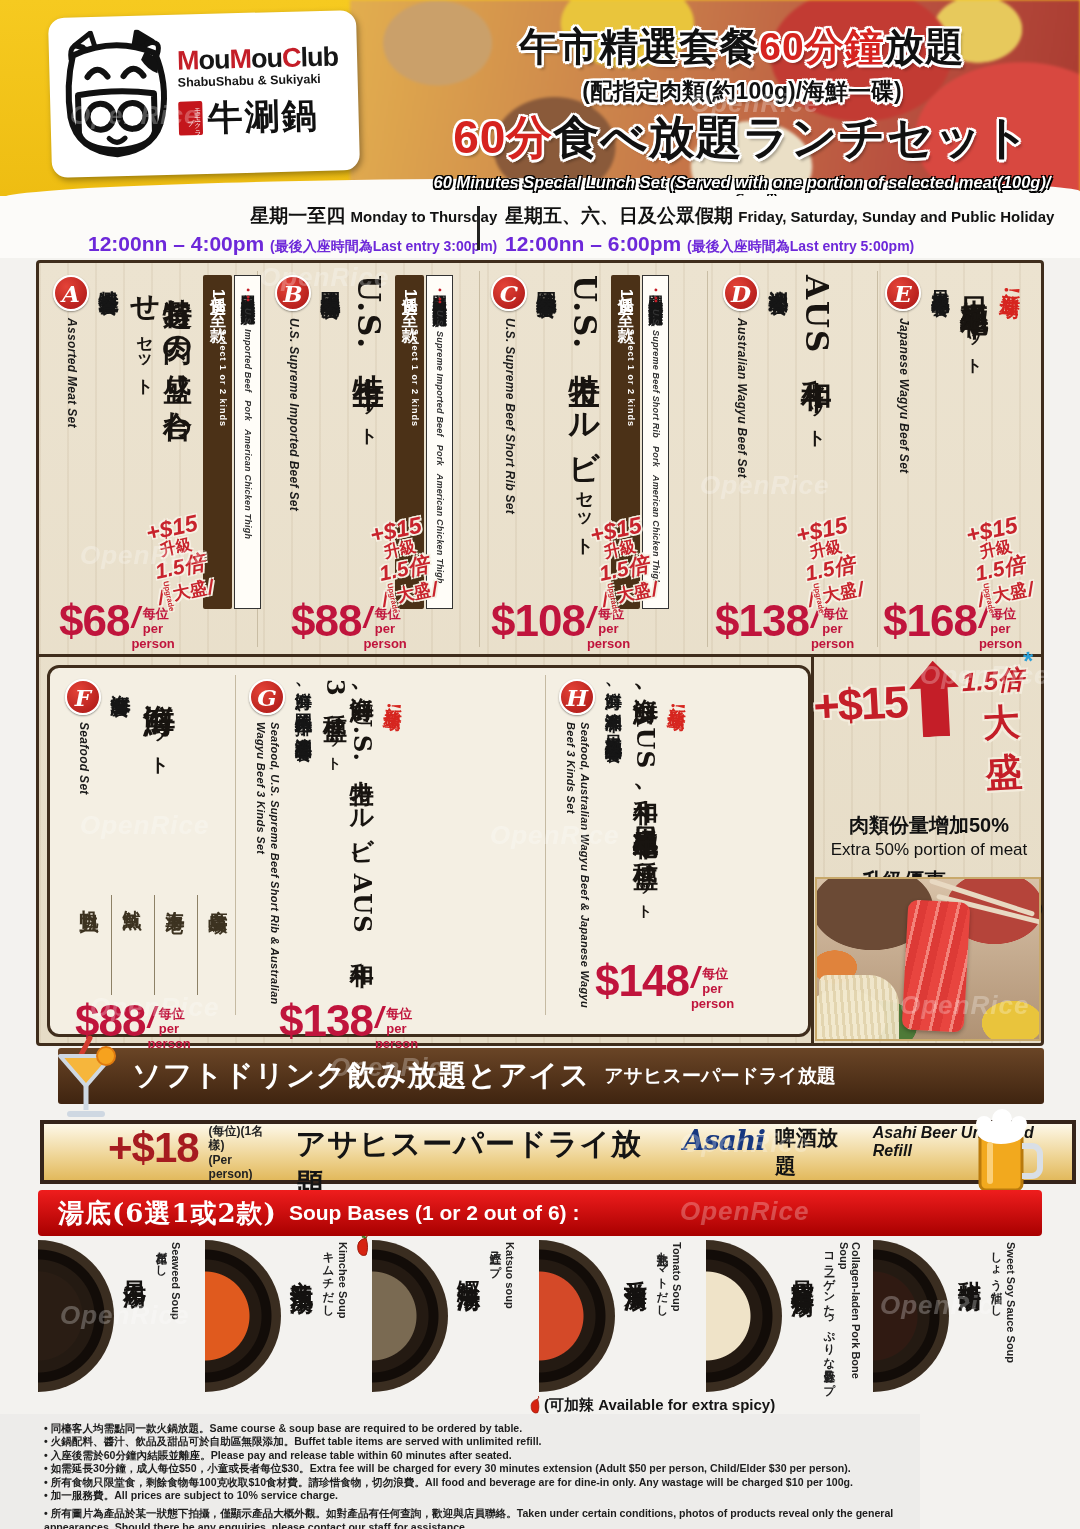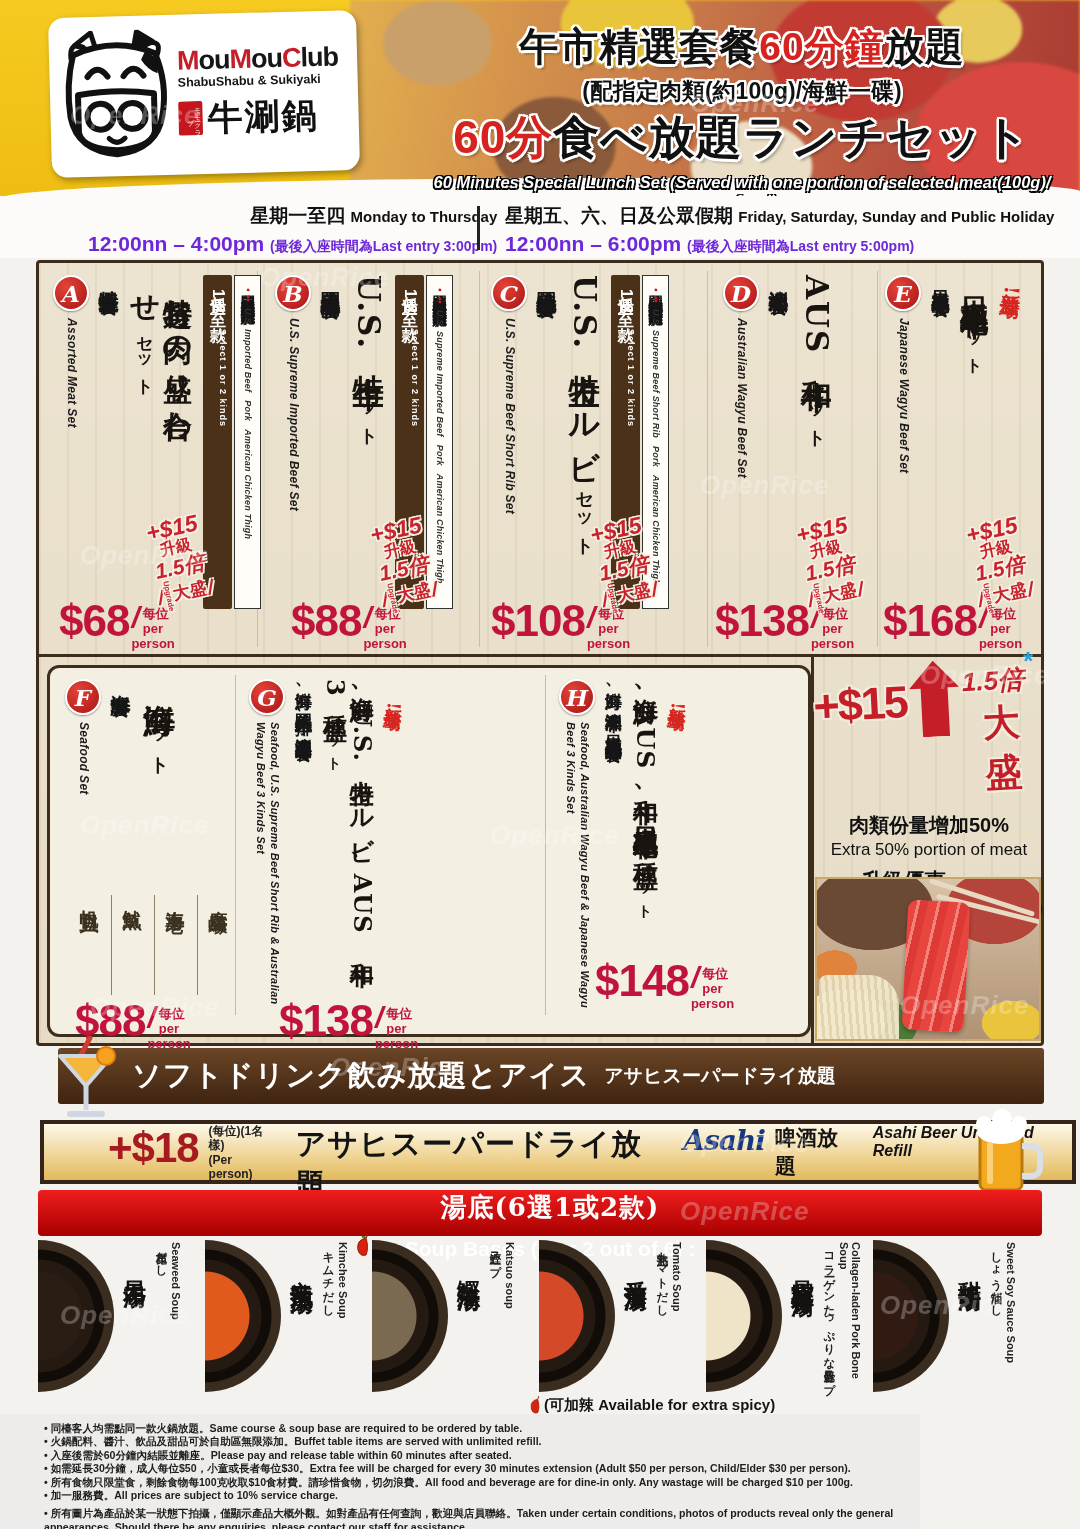--- a/index.html
+++ b/index.html
@@ -207,21 +207,21 @@
   .beer .jp { font-size:30px; font-weight:bold; color:#141414; margin-left:8px; letter-spacing:1px; }
   .beer .brand { font-size:28px; font-weight:bold; font-style:italic; color:#16377f; margin-left:10px;
     font-family:"DejaVu Serif",serif; letter-spacing:-1px; }
   .beer .cn { font-size:21px; font-weight:bold; color:#141414; }
   .beer .en { font-size:16px; font-weight:bold; font-style:italic; color:#141414; margin-left:6px; }
   .beer svg.mugsvg { position:absolute; right:28px; top:-18px; }
 
   
   .soup-head { position:absolute; left:38px; top:1190px; width:1004px; height:46px;
     background:linear-gradient(180deg,#ef1d1d,#a80000); border-radius:4px; display:flex; align-items:center;
-    padding-left:20px; gap:12px;flex-direction:column; }
+    padding-left:20px; gap:12px; }
   .soup-head .cn { font-family:"DejaVu Serif",serif; font-weight:bold; font-size:26px; color:#fff; letter-spacing:1px; }
   .soup-head .en { font-size:21px; font-weight:bold; color:#fff; }
   .soups { position:absolute; left:38px; top:1240px; width:1004px; height:156px; display:flex; }
   .soup-col { position:relative; width:167px; display:flex; flex-direction:row; align-items:flex-start; }
   .bowl { width:76px; height:152px; border-radius:0 76px 76px 0; flex:0 0 76px;
     background:radial-gradient(circle at 0 50%, var(--soup) 0 44px, #241a12 45px 56px, #120c08 57px 66px, #3a2d20 67px); }
   .soup-col:nth-child(1){--soup:#2a1d14} .soup-col:nth-child(2){--soup:#e05a1e}
   .soup-col:nth-child(3){--soup:#7a6a52} .soup-col:nth-child(4){--soup:#d44928}
   .soup-col:nth-child(5){--soup:#efe3c8} .soup-col:nth-child(6){--soup:#301a12}
   .s-cn { writing-mode:vertical-rl; font-family:"DejaVu Serif",serif; font-weight:bold; font-size:23px;

